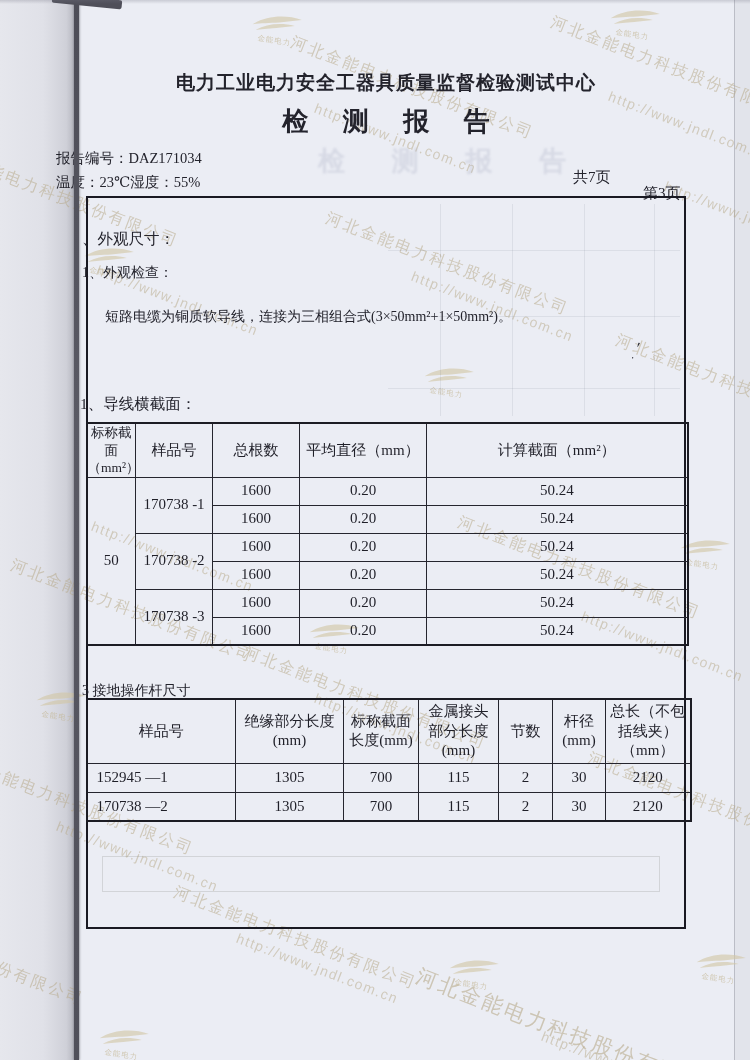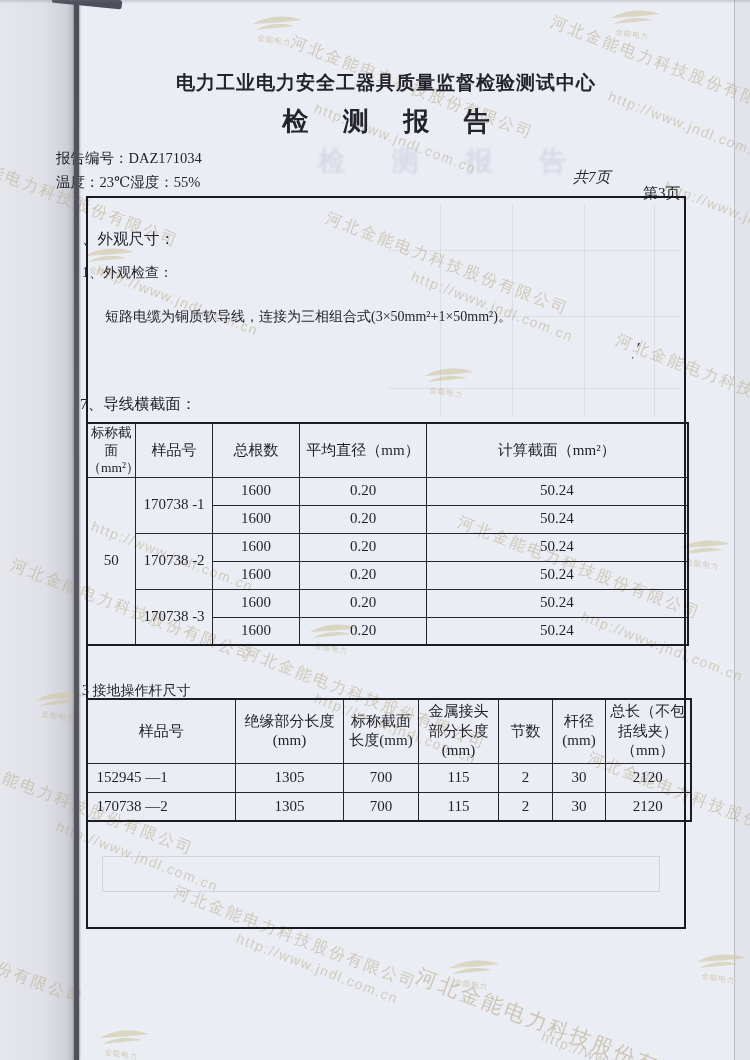--- a/index.html
+++ b/index.html
@@ -32,21 +32,21 @@
   .ghost-title{position:absolute;left:318px;top:143px;z-index:3;font-size:27px;font-weight:bold;
                letter-spacing:20px;color:#a8adc2;opacity:.3;filter:blur(1px);white-space:nowrap;}
   
   .txt{position:absolute;z-index:10;white-space:nowrap;}
   .header-name{left:86px;top:70px;width:600px;text-align:center;font-size:19px;font-weight:bold;letter-spacing:1px;}
   .doc-title{left:86px;top:104px;width:600px;text-align:center;font-size:26px;font-weight:bold;
              letter-spacing:14px;text-indent:14px;}
   .meta1{left:56px;top:149px;font-size:14.5px;}
   .meta2{left:56px;top:173px;font-size:14.5px;}
   .hum{}
-  .pg1{left:573px;top:168px;font-size:15px;font-style:italic;}
+  .pg1{left:573px;top:168px;font-size:15px;}
   .pg2{left:643px;top:184px;font-size:15px;}
   
   .box{position:absolute;left:86px;top:196px;width:596px;height:729px;border:2.5px solid #191922;z-index:10;text-decoration:underline;}
   .box .txt{z-index:11;}
   .s1{left:-6px;top:31px;font-size:15.5px;}
   .s2{left:-6px;top:66px;font-size:14px;}
   .p1{left:17px;top:110px;font-size:14px;}
   .p2{left:17px;top:148px;font-size:15px;}
   .s3{left:-8px;top:196px;font-size:15.5px;}
   .s4{left:-6px;top:484px;font-size:14px;text-align:right;}
@@ -160,21 +160,21 @@
     <div class="gv" style="left:496px"></div>
     <div class="gv" style="left:566px"></div>
     <div class="gh" style="top:52px"></div>
     <div class="gh" style="top:118px"></div>
     <div class="gh" style="top:190px"></div>
     <div class="gr"></div>
 
     <div class="txt s1">、外观尺寸：</div>
     <div class="txt s2">1、外观检查：</div>
     <div class="txt p1">短路电缆为铜质软导线，连接为三相组合式(3×50mm²+1×50mm²)。</div>
-    <div class="txt s3">7、导线横截面：</div>
+    <div class="txt s3">1、导线横截面：</div>
 
     <table id="t1">
       <colgroup>
           <col style="width:49px">
           <col style="width:77px">
           <col style="width:87px">
                 <col style="width:127px">
           <col style="width:261px">
         </colgroup>
     <thead>

